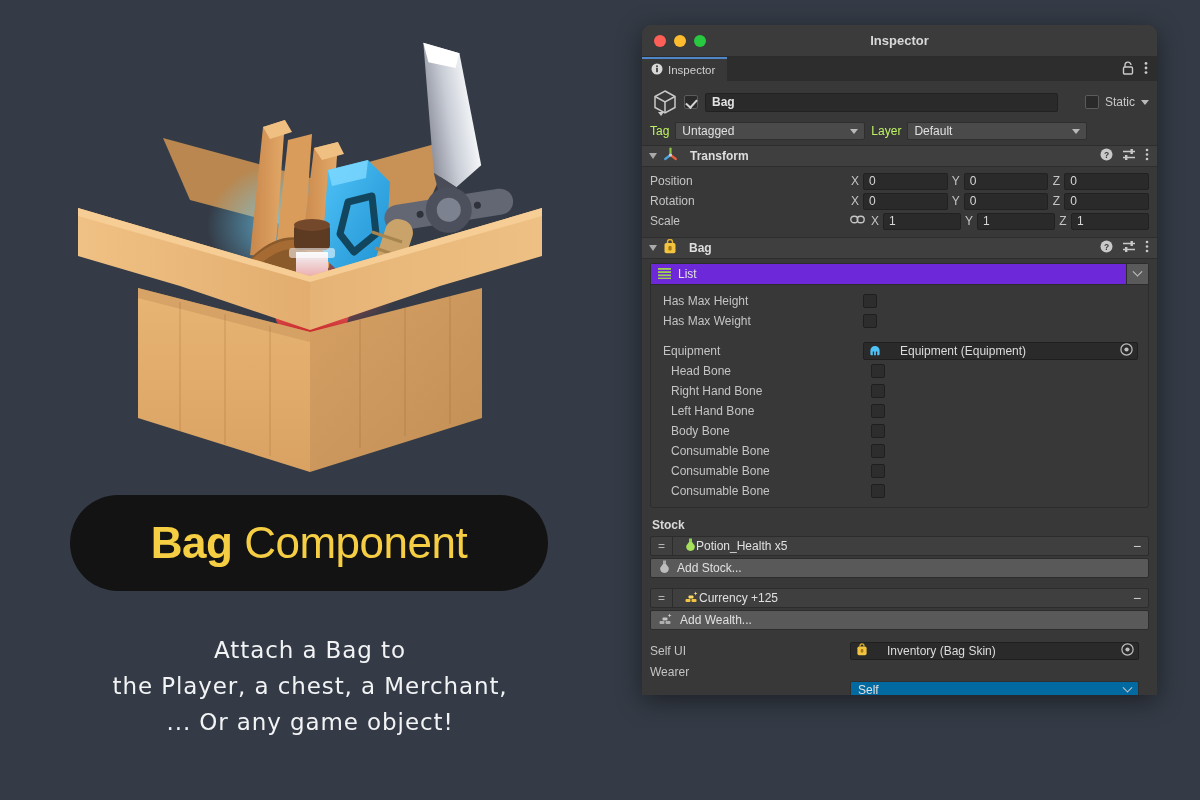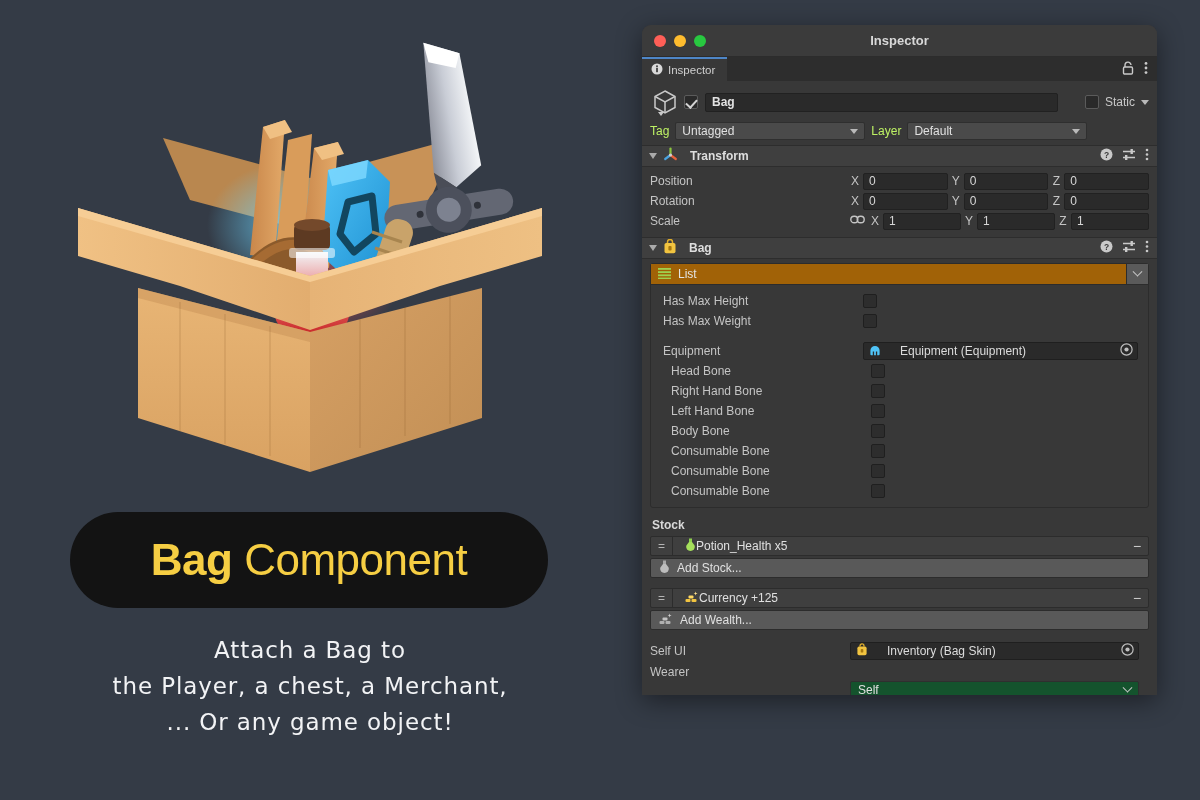--- a/index.html
+++ b/index.html
@@ -10,21 +10,21 @@
     overflow: hidden;
   }
   #root { position: relative; width: 1200px; height: 800px; }
 
   
   .promo { position: absolute; left: 0; top: 0; width: 620px; height: 800px; }
 
   .box-art { position: absolute; left: 60px; top: 20px; width: 500px; height: 460px; }
 
   .promo-pill {
-    position: absolute; left: 70px; top: 512px;
+    position: absolute; left: 70px; top: 495px;
     width: 478px; height: 96px;
     background: #131313; border-radius: 48px;
     display: flex; align-items: center; justify-content: center;
   }
   .pill-text { font-size: 44px; letter-spacing: -0.5px; color: #f6ce43; white-space: nowrap; }
   .pill-bold { font-weight: bold; }
   .pill-light { font-weight: 400; }
 
   .tagline {
     position: absolute; left: 40px; top: 632px; width: 540px;
@@ -126,21 +126,21 @@
   .axis { font-size: 12px; color: #c4c4c4; width: 10px; text-align: center; flex: none; }
   .num {
     flex: 1; height: 17px; background: #2a2a2a; border: 1px solid #212121; border-radius: 2px;
     display: flex; align-items: center; padding-left: 5px; font-size: 12px; color: #d6d6d6;
   }
 
   
   .pad { padding: 0 8px; }
   .list-panel { border: 1px solid #2c2c2c; border-radius: 3px; background: #383838; }
   .list-head {
-    height: 21px; background: #a16207; display: flex; align-items: center;
+    height: 21px; background: #6d28d9; display: flex; align-items: center;
     padding: 0 0 0 7px; border-bottom: 1px solid #2c2c2c;
   }
   .list-head .lbl { font-size: 12px; color: #e3e3e3; margin-left: 7px; }
   .list-drop {
     margin-left: auto; width: 22px; height: 100%;
     background: #5a5a5a; display: flex; align-items: center; justify-content: center;
     border-left: 1px solid #2c2c2c;
   }
   .prop-row { display: flex; align-items: center; height: 20px; padding: 0 0 0 12px; }
   .prop-row.indent { padding-left: 20px; }
@@ -173,21 +173,21 @@
   .minus-btn { width: 22px; display: flex; align-items: center; justify-content: center; color: #cfcfcf; font-size: 14px; }
   .add-btn {
     height: 20px; background: #595959; border: 1px solid #2c2c2c; border-radius: 2px;
     display: flex; align-items: center; gap: 7px; padding-left: 8px;
     font-size: 12px; color: #e0e0e0; margin-top: 2px;
   }
 
   .bot-row { display: flex; align-items: center; height: 21px; padding: 0 8px; }
   .bot-lbl { font-size: 12px; color: #c4c4c4; width: 200px; flex: none; }
   .popup.wearer {
-    flex: 1; height: 19px; background: #14532d; border: 1px solid #2f2f2f;
+    flex: 1; height: 19px; background: #0369a1; border: 1px solid #2f2f2f;
     margin-right: 10px; padding: 0 7px; margin-top: 37px;
   }
   .chev { display: inline-block; width: 7px; height: 7px; border-right: 1.6px solid #c9c9c9; border-bottom: 1.6px solid #c9c9c9; transform: rotate(45deg) translate(-2px,-2px); }
 
   .footer {
     border-top: 3px solid #fde047; padding-top: 14px; margin-top: 12px;
     display: flex; justify-content: center; background: #737373; margin-left: 24px;
   }
   .add-component {
     width: 250px; height: 21px; background: #585858;

